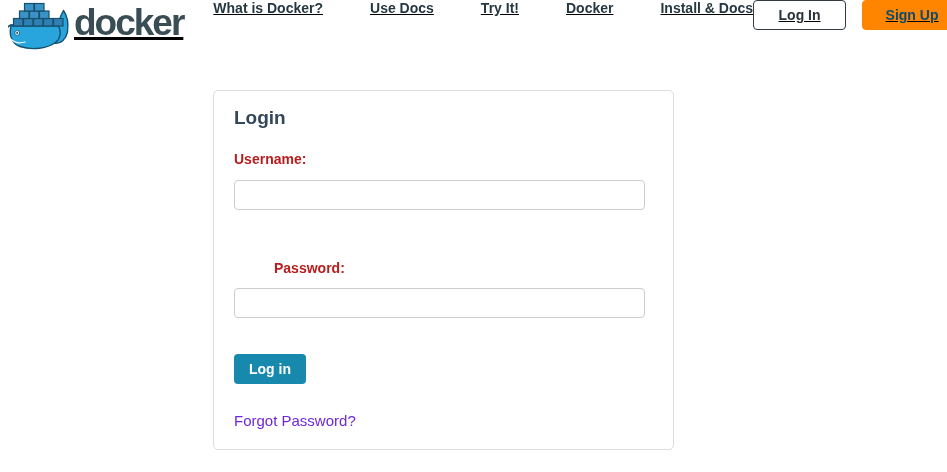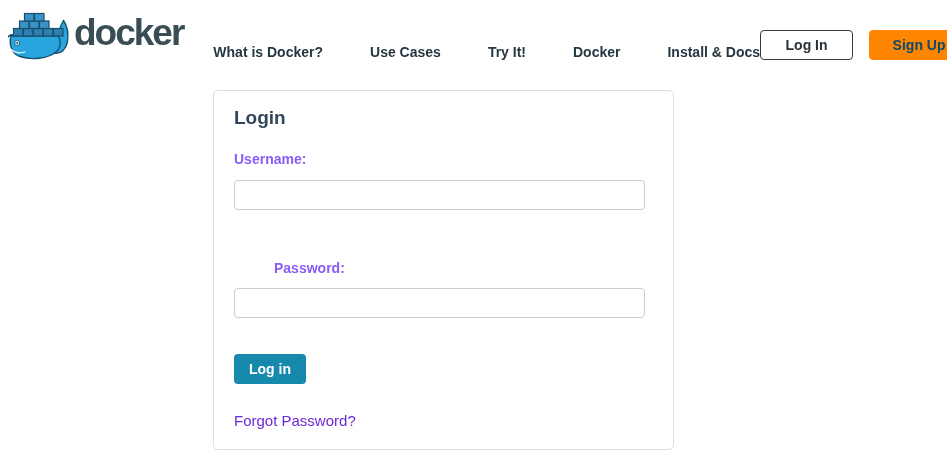--- a/index.html
+++ b/index.html
@@ -5,23 +5,24 @@
   * { margin:0; padding:0; box-sizing:border-box; }
   html,body { background:#ffffff; }
   body {
     width:947px; height:472px;
     font-family:"Liberation Sans","DejaVu Sans",sans-serif;
     overflow:hidden;
   }
 
   
   header {
-    display:flex; align-items:flex-end;
+    display:flex; align-items:flex-start;
     height:60px; padding:0 14px 0 8px;
     background:#ffffff;
+    text-decoration:underline;
   }
   .logo { display:flex; align-items:center; text-decoration:none; cursor:pointer; }
   .logo svg { display:block; }
   .wordmark {
     font-size:37px; font-weight:bold; color:#394d54;
     letter-spacing:-2px; line-height:1; margin-left:2px; padding-bottom:5px;
   }
   nav { display:flex; gap:47px; margin-left:30px; }
   .nav-link {
     font-size:14px; font-weight:bold; color:#253740;
@@ -40,21 +41,21 @@
   .card {
     width:461px; height:360px;
     margin:30px 0 16px 213px;
     border:1px solid #dddddd; border-radius:5px;
     padding:16px 20px 0 20px;
     background:#ffffff;
   }
   .card h2 { font-size:19px; line-height:22px; color:#33475a; font-weight:bold; }
   .lbl {
     display:block; font-size:14px; font-weight:bold;
-    color:#8b5cf6; line-height:16px;
+    color:#b91c1c; line-height:16px;
   }
   .lbl-username { margin-top:22px; }
   .lbl-password { margin-top:50px;padding-left:40px; }
   .txt {
     display:block; width:411px; height:30px;
     border:1px solid #cccccc; border-radius:4px;
     padding:0 10px; font-size:14px; color:#333;
     margin-top:13px; background:#fff; outline:none;
   }
   .txt-password { margin-top:12px; }
@@ -105,21 +106,21 @@
       <circle cx="9.2" cy="33" r="2.4" fill="#ffffff" stroke="#17506f" stroke-width="0.8"></circle>
       <circle cx="9.2" cy="33" r="1.1" fill="#17506f"></circle>
 
       <path d="M2.5,39 Q8.5,44.5 17,42" fill="none" stroke="#ffffff" stroke-width="1.3" stroke-linecap="round" opacity="0.9"></path>
     </svg>
     <span class="wordmark">docker</span>
   </a>
 
   <nav>
     <a class="nav-link">What is Docker?</a>
-    <a class="nav-link">Use Cases</a>
+    <a class="nav-link">Use Docs</a>
     <a class="nav-link">Try It!</a>
     <a class="nav-link">Docker</a>
     <a class="nav-link">Install &amp; Docs</a>
   </nav>
 
   <div class="auth">
     <a class="btn-outline">Log In</a>
     <a class="btn-orange">Sign Up</a>
   </div>
 </header>

